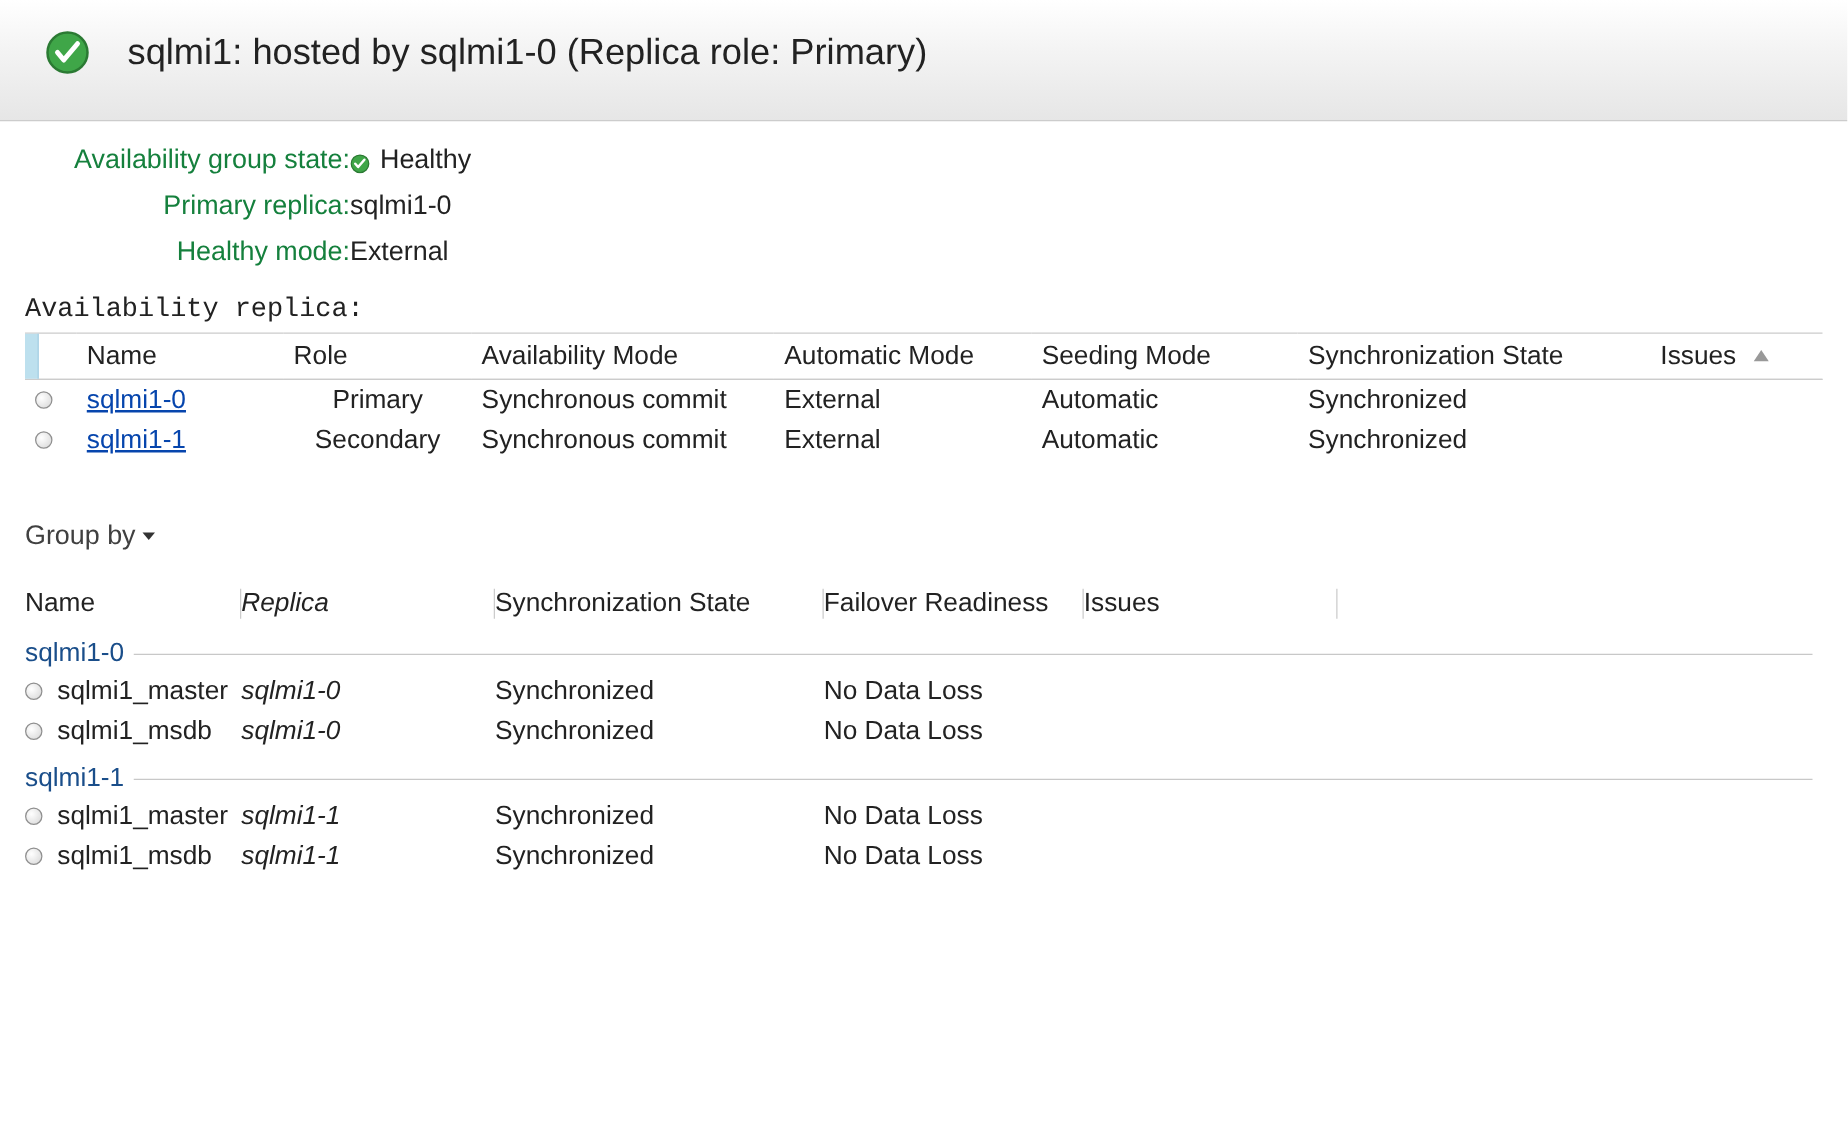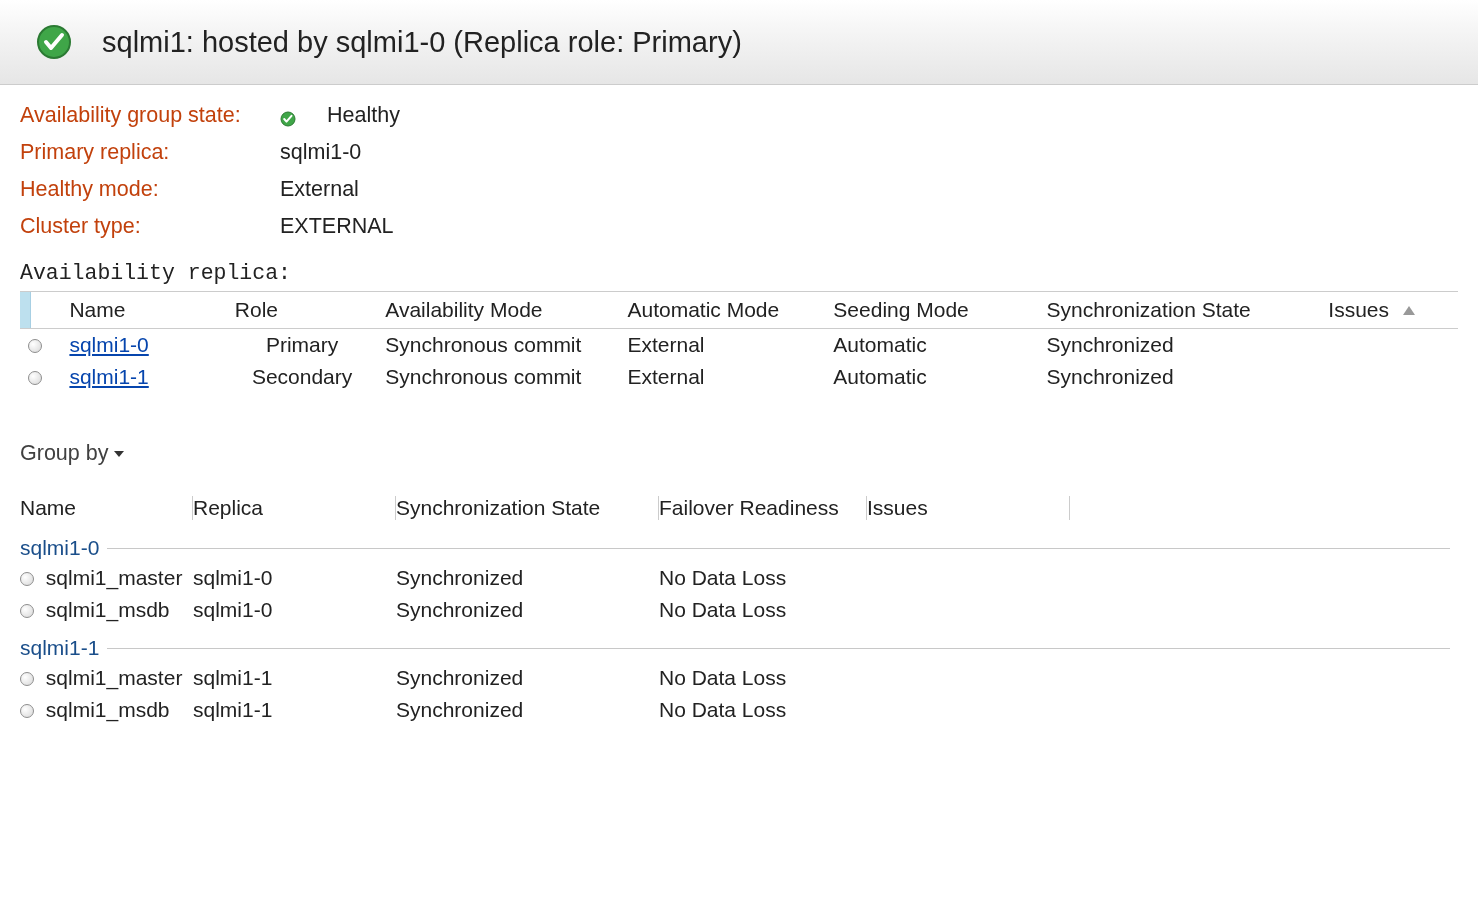--- a/index.html
+++ b/index.html
@@ -9,21 +9,21 @@
     height: 912px;
     font-family: "Segoe UI", Arial, sans-serif;
     font-size: 20.5px;
     color: #222;
     background: #fff;
   }
   .header {
     display: flex;
     align-items: center;
     height: 84px;
-    padding: 0 28px 0 28px;
+    padding: 0 28px 12px 28px;
     background: linear-gradient(to bottom, #ffffff 0%, #f4f4f4 40%, #e6e6e6 100%);
     border-bottom: 1px solid #ccc;
   }
   .header .icon-wrap {
     width: 36px;
     height: 36px;
     margin-right: 30px;
     margin-left: 8px;
   }
   .header .title {
@@ -38,28 +38,28 @@
     margin-bottom: 22px;
   }
   .prop-row {
     display: flex;
     align-items: center;
     margin-bottom: 12px;
   }
   .prop-label {
     width: 260px;
     font-size: 21.5px;
-    color: #c2410c;
+    color: #15803d;
+    text-align: right;
   }
   .prop-value {
     font-size: 21.5px;
     color: #222;
     display: flex;
     align-items: center;
-    gap: 23px;
   }
   .small-ok {
     width: 16px;
     height: 16px;
     margin-right: 8px;
     display: inline-block;
   }
   .section-title {
     font-size: 21.5px;
     margin-bottom: 6px;
@@ -176,21 +176,21 @@
     flex: 1;
     height: 1px;
     background: #c8c8c8;
     margin-left: 8px;
   }
   .group-header .wrap {
     display: flex;
     align-items: center;
   }
   .col-name { width: 165px; }
-  .col-replica { width: 195px; }
+  .col-replica { width: 195px; font-style: italic; }
   .col-sync { width: 255px; }
   .col-failover { width: 200px; }
   .col-issues { width: 195px; }
 
   .rcol-ind { width: 18px; }
   .rcol-name { width: 158px; }
   .rcol-role { width: 138px; text-align: center; }
   .rcol-avail { width: 237px; }
   .rcol-fail { width: 200px; }
   .rcol-seed { width: 208px; }
@@ -225,24 +225,20 @@
         <span>Healthy</span>
       </span>
     </div>
     <div class="prop-row">
       <span class="prop-label">Primary replica:</span>
       <span class="prop-value">sqlmi1-0</span>
     </div>
     <div class="prop-row">
       <span class="prop-label">Healthy mode:</span>
       <span class="prop-value">External</span>
-    </div>
-    <div class="prop-row">
-      <span class="prop-label">Cluster type:</span>
-      <span class="prop-value">EXTERNAL</span>
     </div>
   </div>
 
   <div class="section-title">Availability replica:</div>
   <table class="replica-table">
     <thead>
       <tr>
         <th class="first rcol-ind"></th>
         <th class="rcol-name">Name</th>
         <th class="rcol-role">Role</th>

